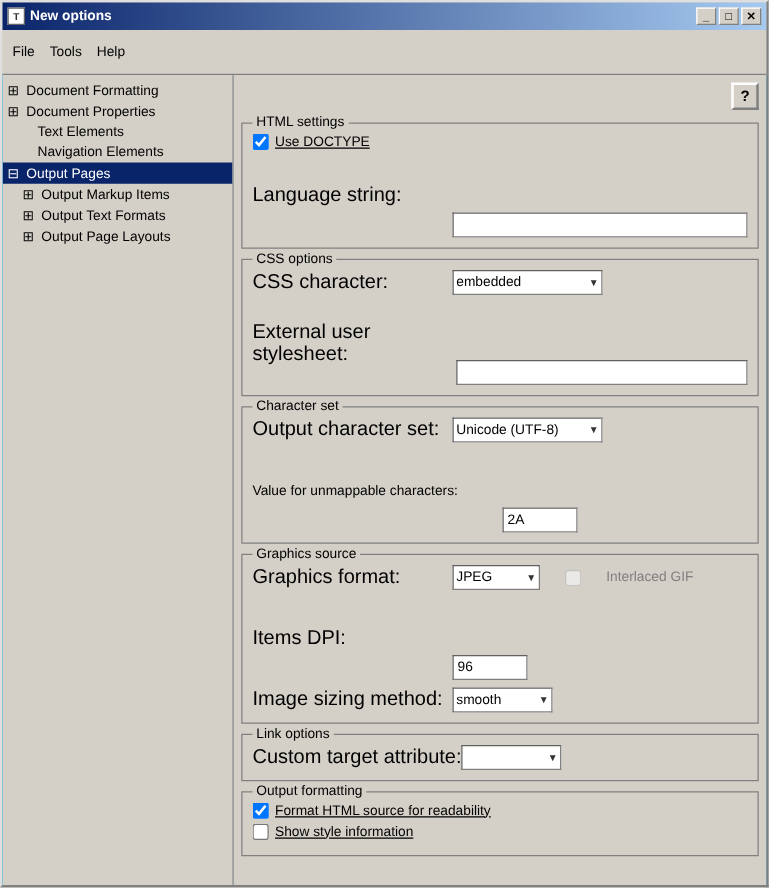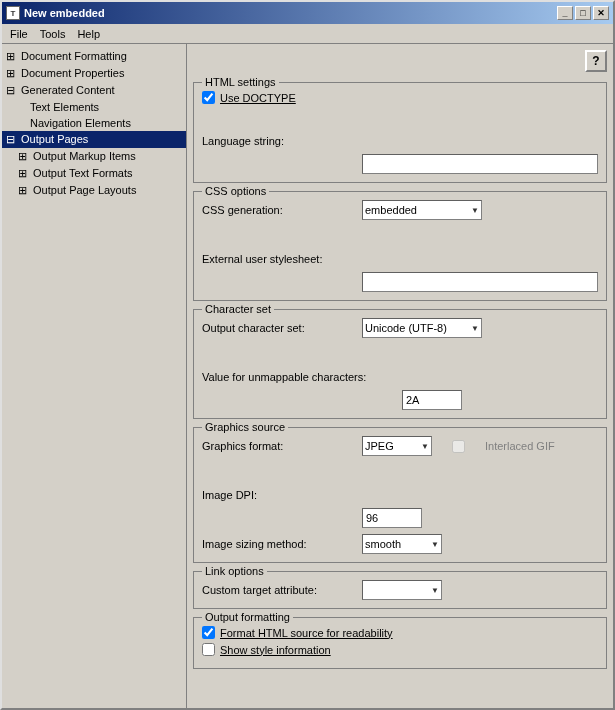--- a/index.html
+++ b/index.html
@@ -54,21 +54,21 @@
       border-left-color: #fff;
       font-size: 9px;
       display: flex;
       align-items: center;
       justify-content: center;
       cursor: pointer;
       color: #000;
     }
     .menubar {
       background: #d4d0c8;
-      height: 20px;
+      height: 36px;
       display: flex;
       align-items: center;
       padding: 0 2px;
       border-bottom: 1px solid #808080;
       flex-shrink: 0;
     }
     .menu-item {
       padding: 2px 6px;
       cursor: pointer;
       font-size: 11px;
@@ -136,21 +136,21 @@
       font-size: 11px;
     }
     .form-row {
       display: flex;
       align-items: center;
       margin-bottom: 6px;
     }
     .form-row:last-child { margin-bottom: 0; }
     .form-label {
       min-width: 160px;
-      font-size: 11px;
+      font-size: 16px;
     }
     .form-label-wide {
       min-width: 200px;
       font-size: 11px;
     }
     .form-input {
       height: 20px;
       border: 1px solid #808080;
       border-top-color: #606060;
       border-left-color: #606060;
@@ -209,21 +209,21 @@
   </style>
 </head>
 <body>
 
 <div class="window">
 
   <div class="titlebar">
     <div class="titlebar-icon">
       <span>T</span>
     </div>
-    <span class="titlebar-title">New embedded</span>
+    <span class="titlebar-title">New options</span>
     <div class="titlebar-buttons">
       <div class="titlebar-btn">_</div>
       <div class="titlebar-btn">□</div>
       <div class="titlebar-btn">✕</div>
     </div>
   </div>
 
   <div class="menubar">
     <div class="menu-item">File</div>
     <div class="menu-item">Tools</div>
@@ -234,24 +234,20 @@
 
     <div class="sidebar">
       <div class="tree-item level0">
         <span class="expand-icon">⊞</span>
         <span>Document Formatting</span>
       </div>
       <div class="tree-item level0">
         <span class="expand-icon">⊞</span>
         <span>Document Properties</span>
       </div>
-      <div class="tree-item level0">
-        <span class="expand-icon">⊟</span>
-        <span>Generated Content</span>
-      </div>
       <div class="tree-item level2">
         <span>Text Elements</span>
       </div>
       <div class="tree-item level2">
         <span>Navigation Elements</span>
       </div>
       <div class="tree-item level0 selected">
         <span class="expand-icon">⊟</span>
         <span>Output Pages</span>
       </div>
@@ -283,21 +279,21 @@
         </div>
         <div class="form-row">
           <span class="form-label">Language string:</span>
           <input type="text" class="form-input form-input-long" value="" style="">
         </div>
       </div>
 
       <div class="section-group">
         <span class="section-label">CSS options</span>
         <div class="form-row">
-          <span class="form-label">CSS generation:</span>
+          <span class="form-label">CSS character:</span>
           <div class="select-wrapper">
             <select class="form-select select-medium">
               <option>embedded</option>
               <option>external</option>
               <option>inline</option>
               <option>none</option>
             </select>
           </div>
         </div>
         <div class="form-row">
@@ -334,21 +330,21 @@
                 <option>JPEG</option>
                 <option>PNG</option>
                 <option>GIF</option>
               </select>
             </div>
             <input type="checkbox" disabled="" style="">
             <span class="disabled-text">Interlaced GIF</span>
           </div>
         </div>
         <div class="form-row">
-          <span class="form-label">Image DPI:</span>
+          <span class="form-label">Items DPI:</span>
           <input type="text" class="form-input form-input-short" value="96" style="">
         </div>
         <div class="form-row">
           <span class="form-label">Image sizing method:</span>
           <div class="select-wrapper">
             <select class="form-select" style="width:80px;">
               <option>smooth</option>
               <option>fast</option>
               <option>bicubic</option>
             </select>

